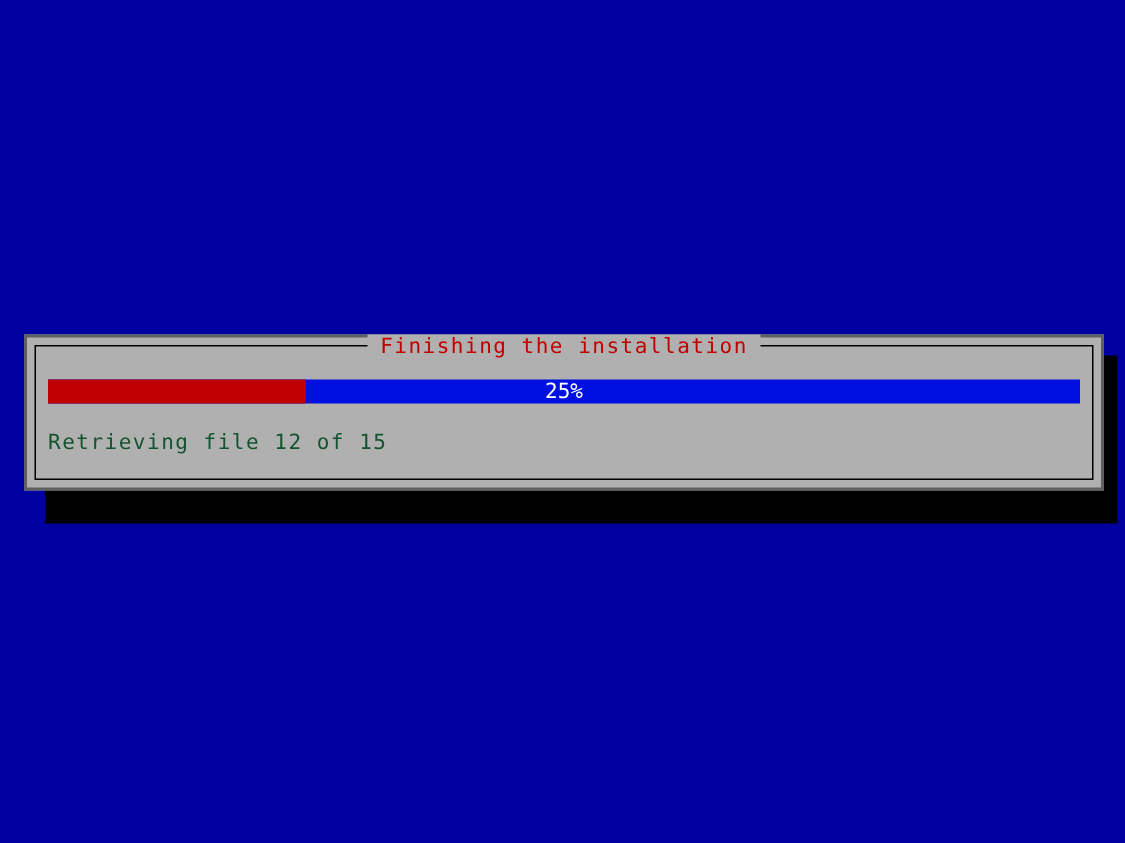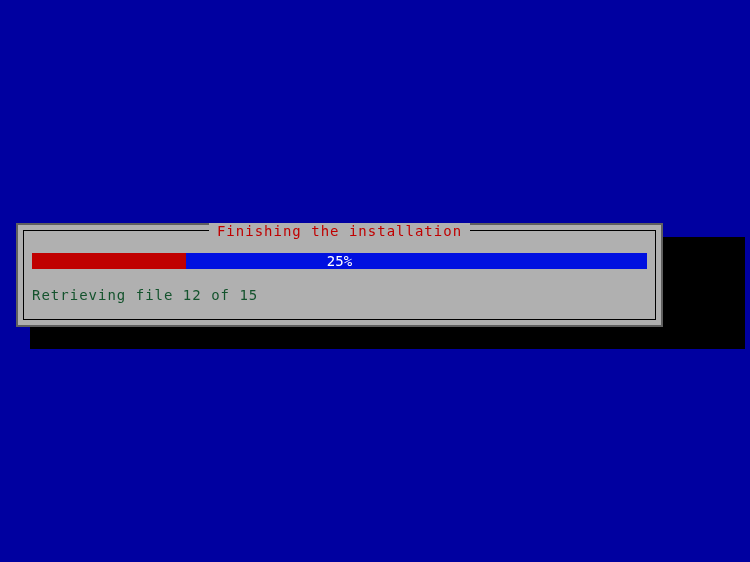--- a/index.html
+++ b/index.html
@@ -21,21 +21,21 @@
       left: 30px;
       top: 237px;
       width: 715px;
       height: 112px;
       background-color: #000000;
     }
     .dialog {
       position: absolute;
       left: 16px;
       top: 223px;
-      width: 647px;
+      width: 720px;
       height: 104px;
       background-color: #b0b0b0;
       border: 2px solid #606060;
     }
     .dialog-inner {
       position: absolute;
       left: 5px;
       top: 5px;
       right: 5px;
       bottom: 5px;

